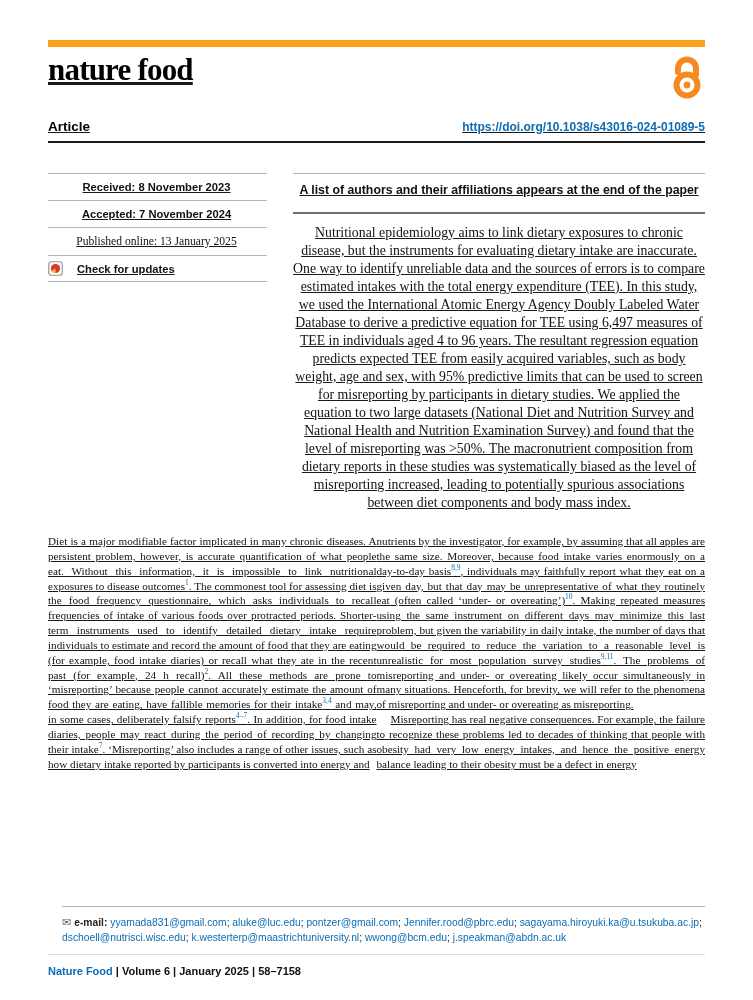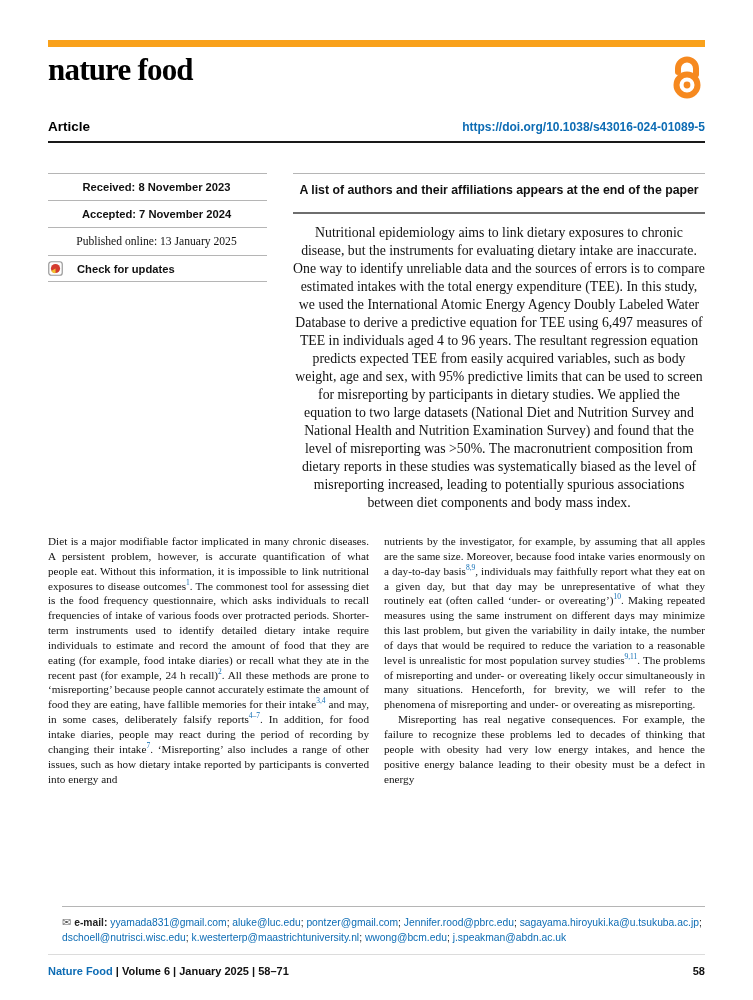--- a/index.html
+++ b/index.html
@@ -1,21 +1,21 @@
 <!DOCTYPE html>
 <html><head>
 <meta charset="utf-8">
 <style>
   * { box-sizing: border-box; }
   html,body { margin:0; padding:0; background:#ffffff; }
   .page {
     position:relative; width:753px; height:1000px; margin:0 auto;
     background:#fff; overflow:hidden;
     padding:40px 48px 0 48px;
-    font-family:"Liberation Sans", sans-serif; color:#1a1a1a;
+    font-family:"Liberation Sans", sans-serif; color:#1a1a1a;text-decoration:underline;
   }
   .topbar { height:7px; background:#F9A11B; }
   .masthead { display:flex; justify-content:space-between; align-items:flex-start; margin-top:6px; height:54px; }
   .logo {
     font-family:"Liberation Serif", serif; font-weight:700; font-size:31px;
     letter-spacing:-0.8px; color:#000; line-height:1.1;
   }
   .oa-icon { margin-top:2px; }
   .article-row {
     display:flex; justify-content:space-between; align-items:flex-end;
@@ -37,41 +37,41 @@
   }
   .meta-row.serif-row { font-family:"Liberation Serif", serif; font-weight:normal; font-size:11.6px; }
   .meta-row.check { border-bottom:1px solid #b5b5b5; display:flex; align-items:center; gap:14px; cursor:pointer; padding:5px 0; }
   .abstract-box { flex:1; margin-left:26px; }
   .authors-note { border-top:1px solid #b5b5b5; font-weight:bold; font-size:12.3px; color:#111; padding:9px 0 15px 0; }
   .abstract-rule { border-top:2px solid #6e6e6e; height:0; }
   .abstract {
     font-family:"Liberation Serif", serif; font-size:13.8px; line-height:18px;
     color:#111; margin:10px 0 0 0;
   }
-  .columns { display:flex; gap:15px; margin-top:22px; }
+  .columns { display:flex; margin-top:22px; }
   .body-col {
     flex:1; font-family:"Liberation Serif", serif; font-size:11.2px;
     line-height:14.85px; text-align:justify; color:#111;
   }
   .body-col p { margin:0; }
   .body-col p.indent { text-indent:14px; }
   sup.ref { color:#0D6CB4; font-size:7.5px; line-height:0; }
   .email-block {
     position:absolute; left:62px; right:48px; top:906px;
     border-top:1px solid #b5b5b5; padding-top:8px;
     font-size:10.3px; line-height:14.5px; color:#2a2a2a;
   }
   .email-block .link { color:#0D6CB4; }
   .envelope { color:#5a5a5a; font-size:11px; margin-right:3px; }
   .email-label { font-weight:bold; color:#222; }
   .footer {
     position:absolute; left:48px; right:48px; top:954px;
     border-top:1px solid #dcdcdc; padding-top:10px;
-    display:flex; justify-content:space-between;
-    font-size:11px; font-weight:bold; color:#111;gap:25px;
+    display:flex; justify-content:flex-start;
+    font-size:11px; font-weight:bold; color:#111;
   }
   .footer .journal { color:#0D6CB4; }
 </style>
 </head>
 <body>
 
 <div class="page">
 
   <div class="topbar"></div>
 

